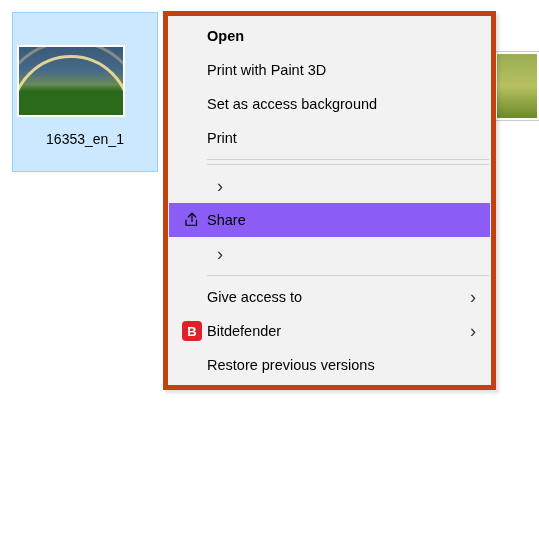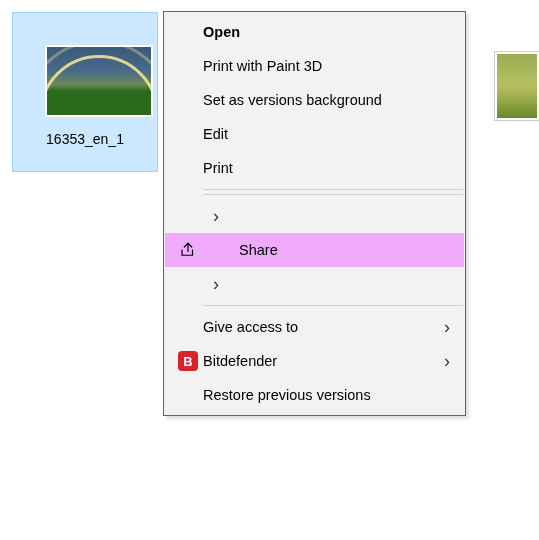--- a/index.html
+++ b/index.html
@@ -16,21 +16,21 @@
   .file-item {
     position: absolute;
     top: 12px;
     left: 12px;
     width: 146px;
     height: 160px;
     background: #cce8ff;
     border: 1px solid #99d1ff;
     display: flex;
     flex-direction: column;
-    align-items: flex-end;
+    align-items: flex-start;
     padding: 4px;
   }
   .thumb {
     margin-top: 28px;
     width: 108px;
     height: 72px;
     border: 2px solid #ffffff;
     background: linear-gradient(to bottom,
       #3a5a7a 0%, #476a8a 35%,
       #6a8a5a 55%, #2a6a1a 65%, #2a6a1a 100%);
@@ -60,35 +60,35 @@
     top: 52px; left: 495px;
     width: 44px; height: 68px;
     border: 2px solid #fff;
     background: linear-gradient(to bottom, #9aad55 0%, #b7c060 50%, #6a8a2a 100%);
     box-shadow: 0 0 0 1px #ccc;
   }
   .context-menu {
     position: absolute;
     top: 11px;
     left: 163px;
-    width: 303px;
+    width: 333px;
     background: #f2f2f2;
-    border: 1px solid #c2410c;
+    border: 5px solid #c2410c;
     padding: 3px 1px;
     box-shadow: 3px 3px 3px rgba(0,0,0,0.12);
   }
   .menu-item {
     display: flex;
     align-items: center;
     height: 34px;
     padding: 0 14px 0 8px;
     color: #000;
     cursor: default;
   }
-  .menu-item.hover { background: #f0abfc; gap: 36px; }
+  .menu-item.hover { background: #8b5cf6; }
   .menu-icon {
     width: 30px;
     display: flex;
     align-items: center;
     justify-content: center;
     flex-shrink: 0;
   }
   .menu-label {
     flex: 1;
     white-space: nowrap;
@@ -138,25 +138,21 @@
   <div class="menu-item">
     <span class="menu-icon"></span>
     <span class="menu-label bold">Open</span>
   </div>
   <div class="menu-item">
     <span class="menu-icon"></span>
     <span class="menu-label">Print with Paint 3D</span>
   </div>
   <div class="menu-item">
     <span class="menu-icon"></span>
-    <span class="menu-label">Set as versions background</span>
-  </div>
-  <div class="menu-item">
-    <span class="menu-icon"></span>
-    <span class="menu-label">Edit</span>
+    <span class="menu-label">Set as access background</span>
   </div>
   <div class="menu-item">
     <span class="menu-icon"></span>
     <span class="menu-label">Print</span>
   </div>
 
   <div class="sep"></div>
 
 
   <div class="sep"></div>

